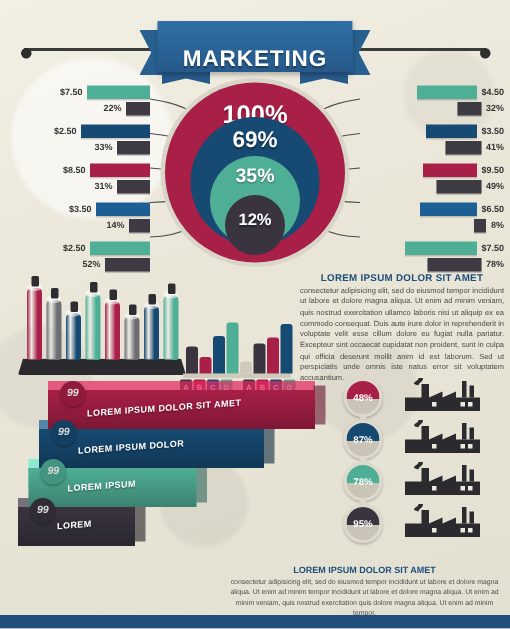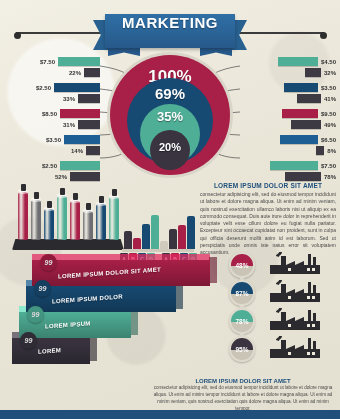--- a/index.html
+++ b/index.html
@@ -25,21 +25,21 @@
   .pin-dot { position:absolute; width:7px; height:7px; border-radius:50%; background:#2e2e2e; top:26px; }
   .ribbon-tail {
     position:absolute; top:14px; width:26px; height:30px;
     background:#28608f;
   }
   .ribbon-tail.l { left:93px; clip-path:polygon(0 0,100% 0,100% 100%,0 100%,30% 50%); }
   .ribbon-tail.r { left:221px; clip-path:polygon(0 0,100% 0,70% 50%,100% 100%,0 100%); }
   .ribbon-body {
     position:absolute; left:105px; top:8px; width:130px; height:34px;
     background:linear-gradient(#2f6fa5,#27598a);
-    display:flex; align-items:flex-start; justify-content:center;
+    display:flex; align-items:flex-end; justify-content:center;
     box-shadow:0 2px 3px rgba(0,0,0,.25);
   }
   .ribbon-body span {
     color:#fff; font-weight:bold; font-size:15px; letter-spacing:.6px;
     text-shadow:0 1px 1px rgba(0,0,0,.35);
   }
   .ribbon-notch { position:absolute; top:42px; width:32px; height:8px; background:#27598a; }
   .ribbon-notch.l { left:108px; clip-path:polygon(0 0,100% 0,100% 100%,50% 55%,0 100%); }
   .ribbon-notch.r { left:200px; clip-path:polygon(0 0,100% 0,100% 100%,50% 55%,0 100%); }
 
@@ -175,21 +175,21 @@
     <div class="ring r1">
       <span>100%</span>
     </div>
     <div class="ring r2">
       <span>69%</span>
     </div>
     <div class="ring r3">
       <span>35%</span>
     </div>
     <div class="ring r4">
-      <span>20%</span>
+      <span>12%</span>
     </div>
   </div>
 
   <div class="stats" id="stats-left">
       <div class="stat">
         <div class="srow">
           <span class="sval">$7.50</span>
           <div class="sbar" style="width:42px;background:#4fae96"></div>
         </div>
         <div class="srow b">

